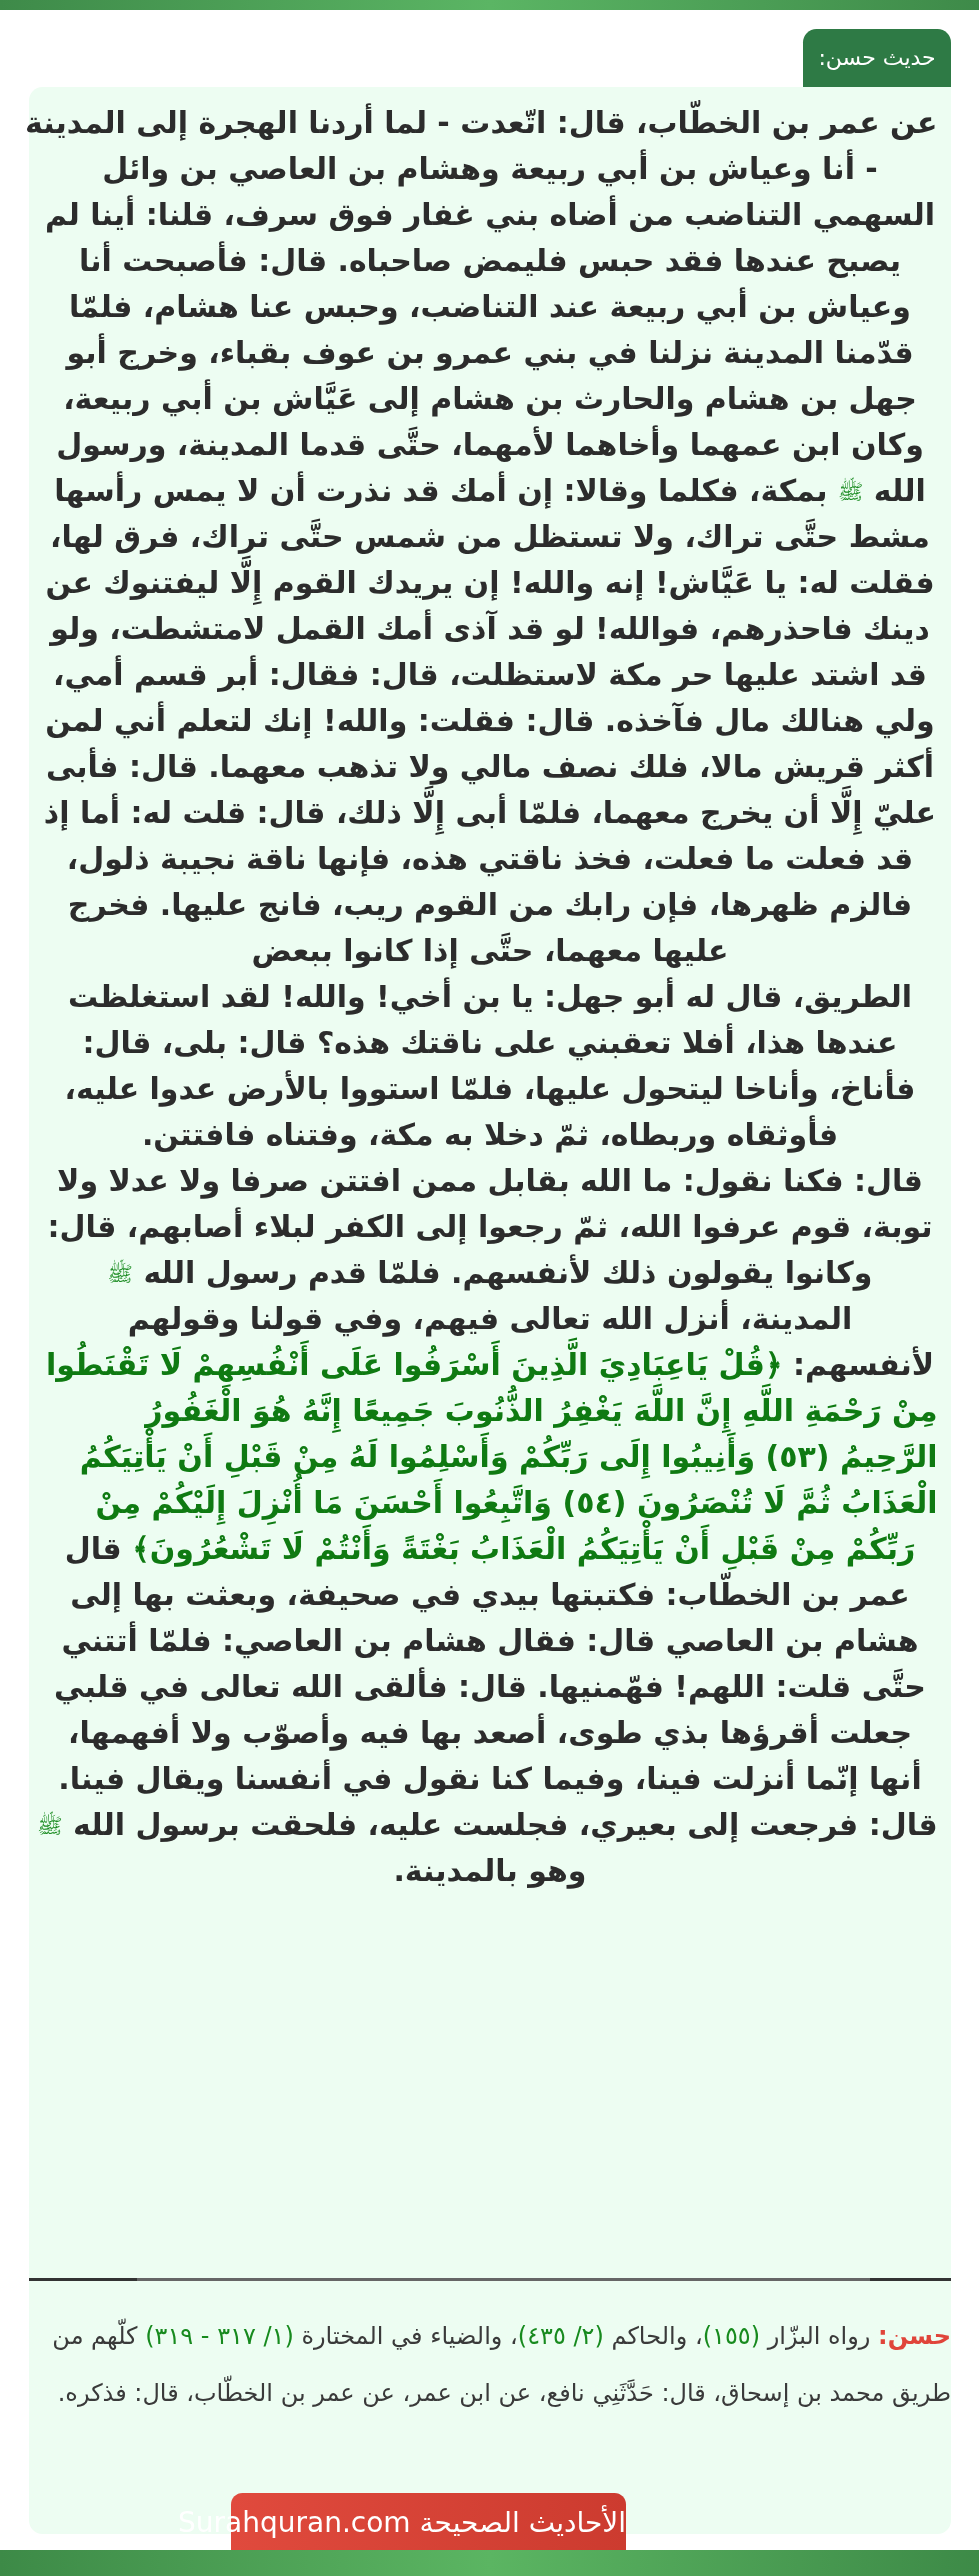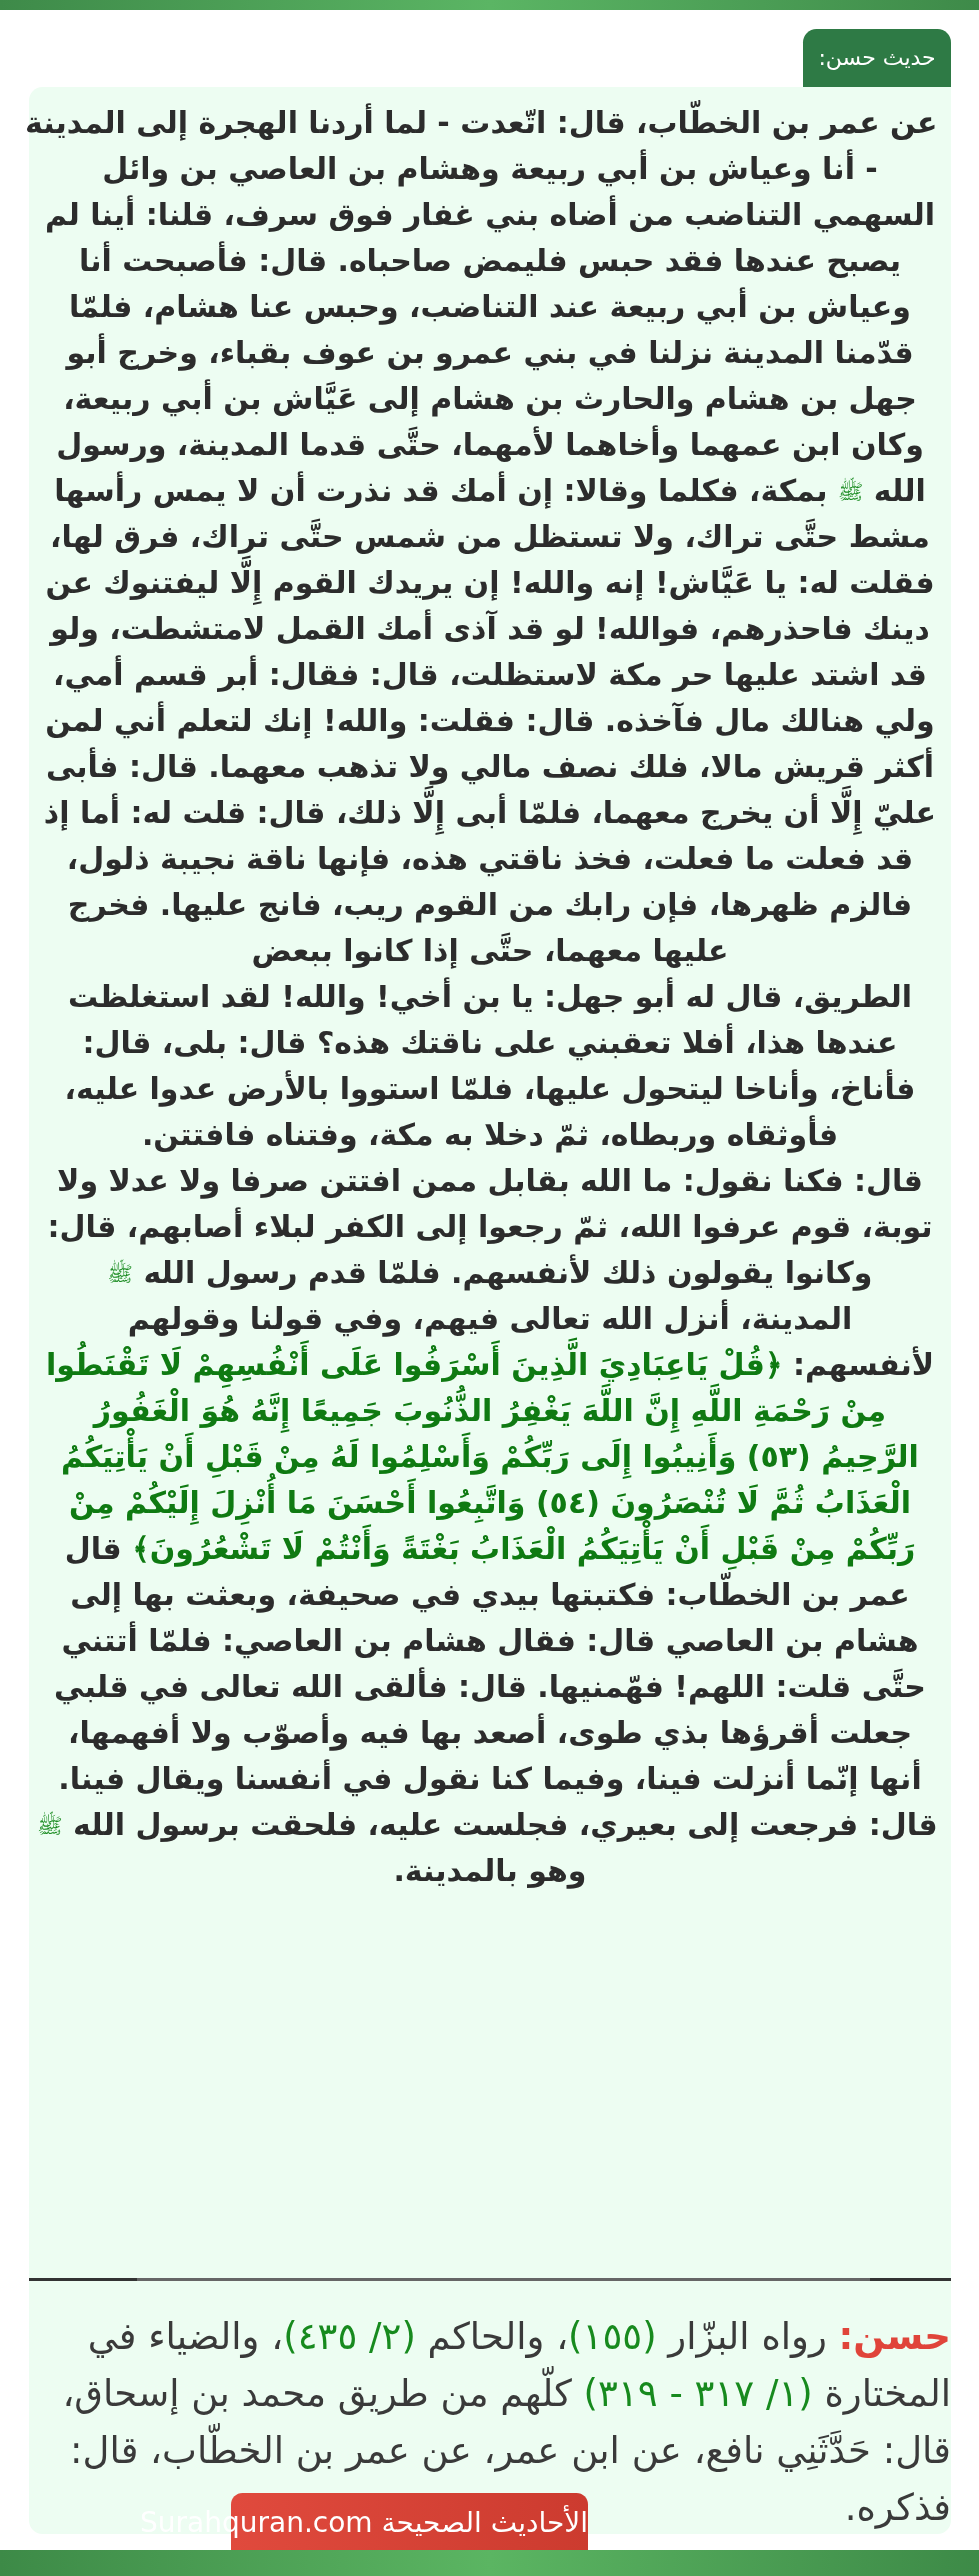--- a/index.html
+++ b/index.html
@@ -54,20 +54,21 @@
       font-weight: bold;
       color: #2c2c2c;
       margin: 0;
     }
     .hadith-text .line {
       display: block;
       white-space: nowrap;
     }
     .quran {
       color: #0f7a12;
+      text-align: right;
     }
     .saw {
       color: #178a1e;
       font-size: 21px;
       font-weight: normal;
       display: inline-block;
       vertical-align: middle;
       line-height: 1;
     }
     .divider {
@@ -86,37 +87,37 @@
       height: 2.9px;
       background: #666666;
     }
     .source {
       position: absolute;
       left: 29px;
       top: 2308px;
       width: 922px;
       direction: rtl;
       text-align: right;
-      font-size: 37px;
+      font-size: 24px;
       line-height: 57px;
       color: #3a3a3a;
       margin: 0;
     }
     .source .grade {
       color: #e0443a;
       font-weight: bold;
     }
     .source .ref {
       color: #178a1e;
     }
     .site-button {
       position: absolute;
       left: 231px;
       top: 2493px;
-      width: 357px;
+      width: 395px;
       height: 59px;
       background: linear-gradient(90deg, #e04a3d 0%, #cc3b2f 100%);
       border-radius: 11.5px 11.5px 0 0;
       color: #ffffff;
       font-size: 28px;
       line-height: 59px;
       text-align: center;
       direction: rtl;
       white-space: nowrap;
       cursor: pointer;

